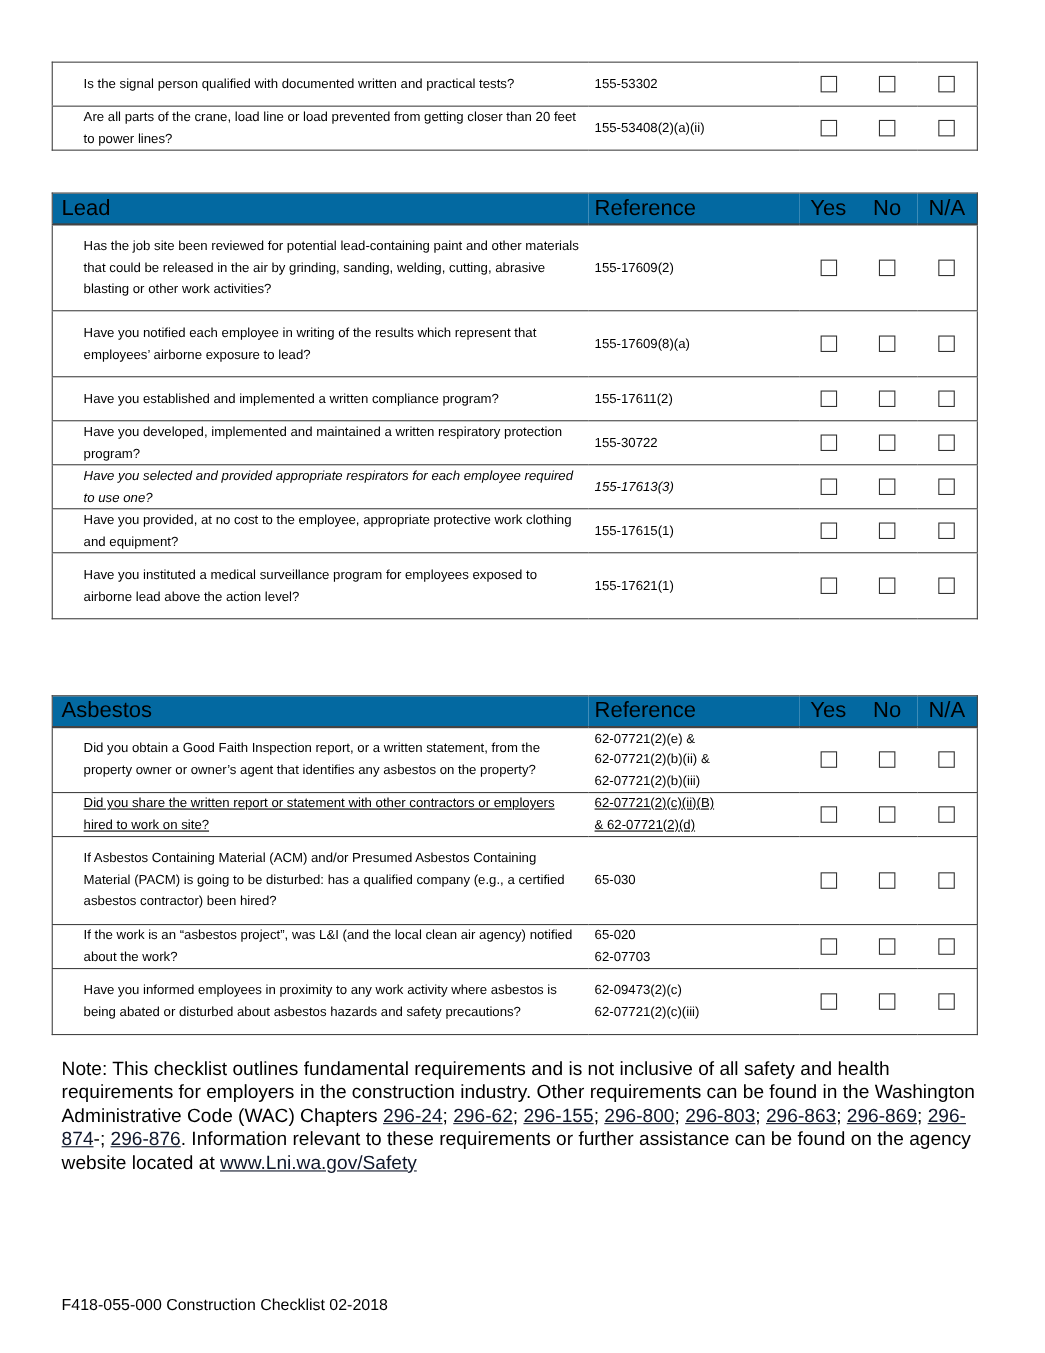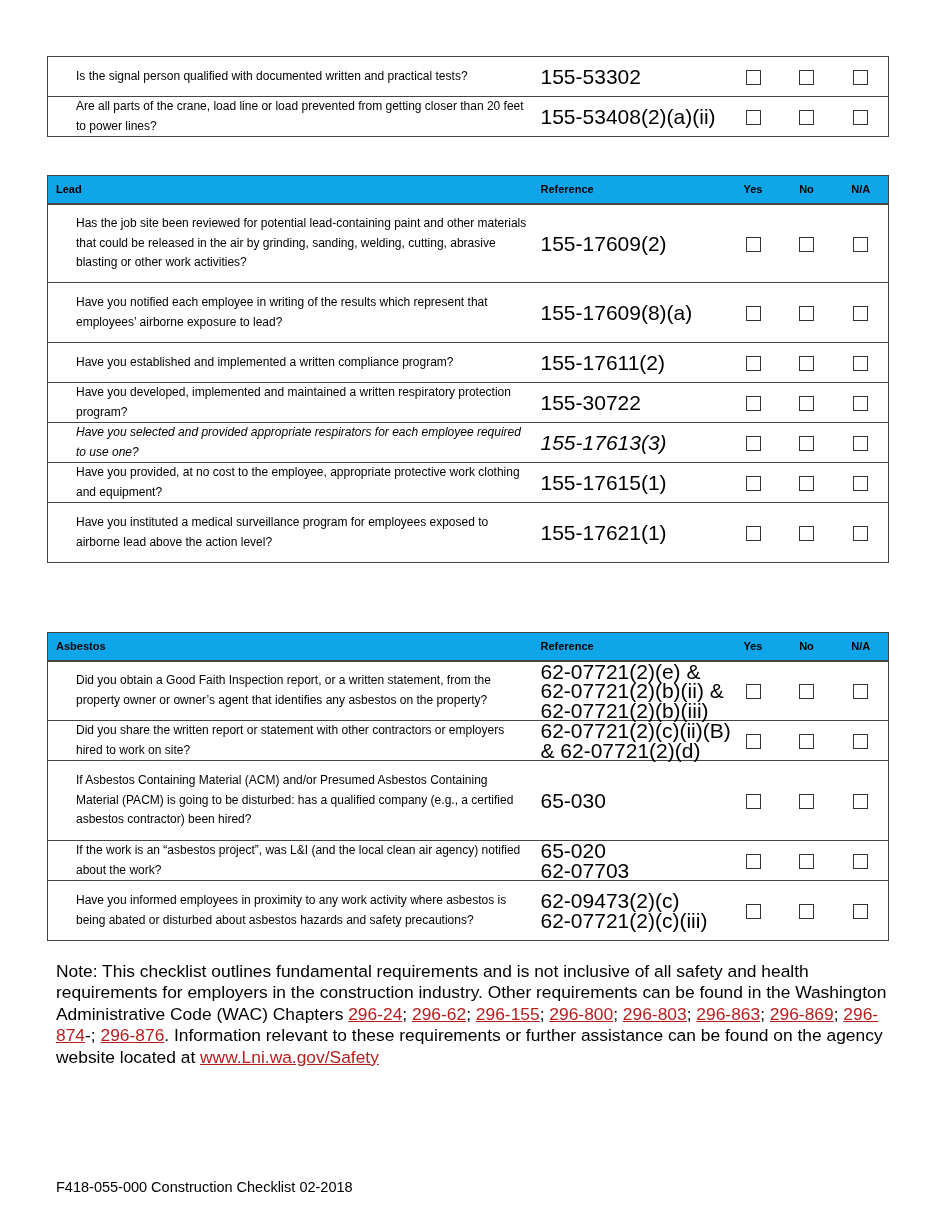--- a/index.html
+++ b/index.html
@@ -1,35 +1,35 @@
 <!DOCTYPE html>
 <html><head>
 <meta charset="utf-8">
 <style>
   * { box-sizing: border-box; margin: 0; padding: 0; }
   html, body { width: 950px; height: 1230px; background: #ffffff; }
   body { font-family: "Liberation Sans", sans-serif; color: #000; position: relative; font-size: 16px; }
   .tbl { position: absolute; left: 47px; width: 841px; border: 1px solid #444; border-collapse: collapse; table-layout: fixed; }
   .tbl td, .tbl th { border-top: 1px solid #444; vertical-align: middle; }
   .tbl tr:first-child td, .tbl tr:first-child th { border-top: none; }
-  .tbl th { background: #0ea5e9; font-weight: bold; font-size: 11px; text-align: left; height: 28px; border-bottom: 2px solid #444; }
+  .tbl th { background: #0369a1; font-weight: normal; font-size: 20px; text-align: left; height: 28px; border-bottom: 2px solid #444; }
   .tbl th.cat { padding-left: 8px; }
   .tbl th.ref { padding-left: 6px; }
   .tbl th.opt { text-align: center; }
   .q { padding-left: 28px; padding-right: 6px; font-size: 12px; line-height: 19.5px; }
-  .r { padding-left: 6px; font-size: 21px; line-height: 19.5px; white-space: nowrap; }
+  .r { padding-left: 6px; font-size: 12px; line-height: 19.5px; white-space: nowrap; }
   .c { text-align: center; }
   .cb { display: inline-block; width: 15px; height: 15px; border: 1.5px solid #333; background: #fff; vertical-align: middle; cursor: pointer; }
   col.qc { width: 487px; }
   col.rc { width: 192px; }
   col.yc { width: 53px; }
   col.nc { width: 54px; }
   col.ac { width: 55px; }
   .note { position: absolute; left: 56px; top: 961px; width: 840px; font-size: 17.4px; line-height: 21.4px; }
-  .note a { color: #b91c1c; }
+  .note a { color: #0f172a; }
   .footer { position: absolute; left: 56px; top: 1179px; font-size: 14.5px; text-align: right; }
 </style>
 </head>
 <body>
 
 <table class="tbl" style="top:56px;">
   <colgroup>
       <col class="qc">
       <col class="rc">
       <col class="yc">
@@ -146,21 +146,21 @@
         <td class="q">Did you obtain a Good Faith Inspection report, or a written statement, from the property owner or owner’s agent that identifies any asbestos on the property?</td>
         <td class="r">
           <div>62-07721(2)(e) &amp;</div>
           <div>62-07721(2)(b)(ii) &amp;</div>
           <div>62-07721(2)(b)(iii)</div>
         </td>
         <td class="c"><span class="cb"></span></td>
         <td class="c"><span class="cb"></span></td>
         <td class="c"><span class="cb"></span></td>
       </tr>
-      <tr style="height: 40px;">
+      <tr style="height: 40px; text-decoration: underline;">
         <td class="q">Did you share the written report or statement with other contractors or employers hired to work on site?</td>
         <td class="r">
           <div>62-07721(2)(c)(ii)(B)</div>
           <div>&amp; 62-07721(2)(d)</div>
         </td>
         <td class="c"><span class="cb"></span></td>
         <td class="c"><span class="cb"></span></td>
         <td class="c"><span class="cb"></span></td>
       </tr>
       <tr style="height: 80px;">

